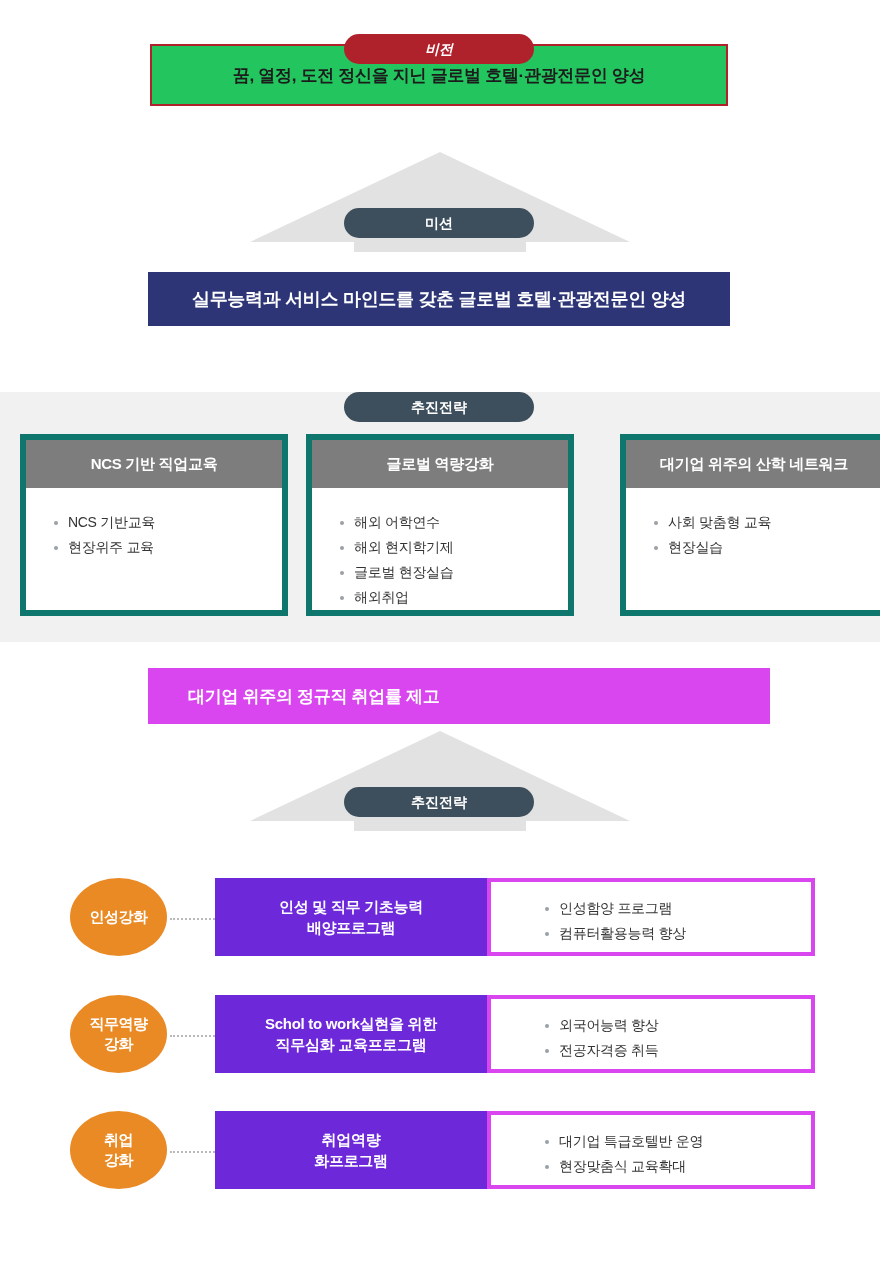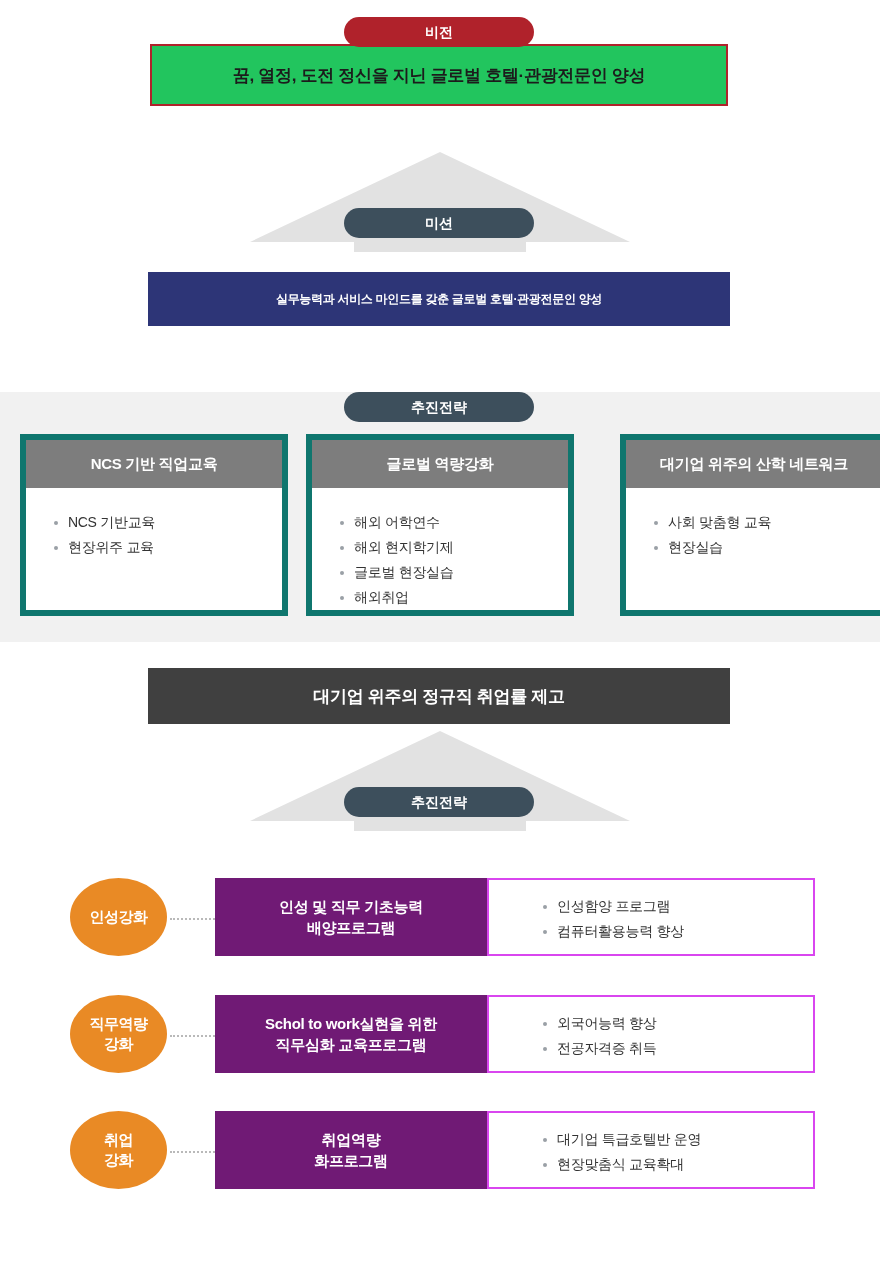--- a/index.html
+++ b/index.html
@@ -32,39 +32,39 @@
   
   #vision-box{
     position:absolute;
     left:150px;top:44px;width:578px;height:62px;
     border:2px solid #b0222b;
     background:#22c55e;
     display:flex;align-items:center;justify-content:center;
     box-sizing:border-box;
   }
   #vision-text{font-size:17px;font-weight:bold;color:#1c1c1c;letter-spacing:-0.3px;}
-  #vision-pill{left:344px;top:17px;width:190px;}
+  #vision-pill{left:344px;top:34px;width:190px;font-style:italic;}
 
   
   .arrow-up{
     position:absolute;
     width:380px;height:100px;
     z-index:1;
   }
   .arrow-up svg{display:block;}
 
   
   #mission-pill{left:344px;top:208px;width:190px;}
   #mission-box{
     position:absolute;
     left:148px;top:272px;width:582px;height:54px;
     background:#2d3577;
     display:flex;align-items:center;justify-content:center;
   }
-  #mission-text{color:#fff;font-size:12px;font-weight:bold;letter-spacing:-0.3px;}
+  #mission-text{color:#fff;font-size:18px;font-weight:bold;letter-spacing:-0.3px;}
 
   
   #strategy-panel{
     position:absolute;
     left:0;top:392px;width:880px;height:250px;
     background:#f1f1f1;
   }
   #strategy-pill{left:344px;top:392px;width:190px;}
   .strat-col{
     position:absolute;
@@ -105,22 +105,22 @@
     border-radius:50%;
   }
   #strat-col-0{left:20px;}
   #strat-col-1{left:306px;}
   #strat-col-2{left:620px;}
 
   
   #goal-box{
     position:absolute;
     left:148px;top:668px;width:582px;height:56px;
-    background:#404040;
-    display:flex;align-items:center;justify-content:center;
+    background:#d946ef;
+    display:flex;align-items:center;justify-content:flex-start;padding-left:40px;
   }
   #goal-text{color:#fff;font-size:17px;font-weight:bold;letter-spacing:-0.3px;}
 
   
   #strategy2-pill{left:344px;top:787px;width:190px;}
 
   
   .prog-row{position:absolute;left:0;width:880px;height:78px;}
   .circle{
     position:absolute;
@@ -140,34 +140,34 @@
     position:absolute;
     left:170px;
     top:40px;
     width:48px;
     border-top:2px dotted #b9b9b9;
   }
   .prog-left{
     position:absolute;
     left:215px;
     width:272px;height:78px;
-    background:#701a75;
+    background:#6d28d9;
     color:#fff;
     display:flex;align-items:center;justify-content:center;
     text-align:center;
     font-size:15px;font-weight:bold;
     line-height:21px;
     letter-spacing:-0.3px;
   }
   .prog-right{
     position:absolute;
     left:487px;
     width:328px;height:78px;
     background:#fff;
-    border:2px solid #d946ef;
+    border:4px solid #d946ef;
     box-sizing:border-box;
     padding:14px 0 0 54px;
   }
   #prog-row-0{top:878px;}
   #prog-row-1{top:995px;}
   #prog-row-2{top:1111px;}
   #prog-row-2 .prog-right{height:78px;}
 </style>
 </head>
 <body>

